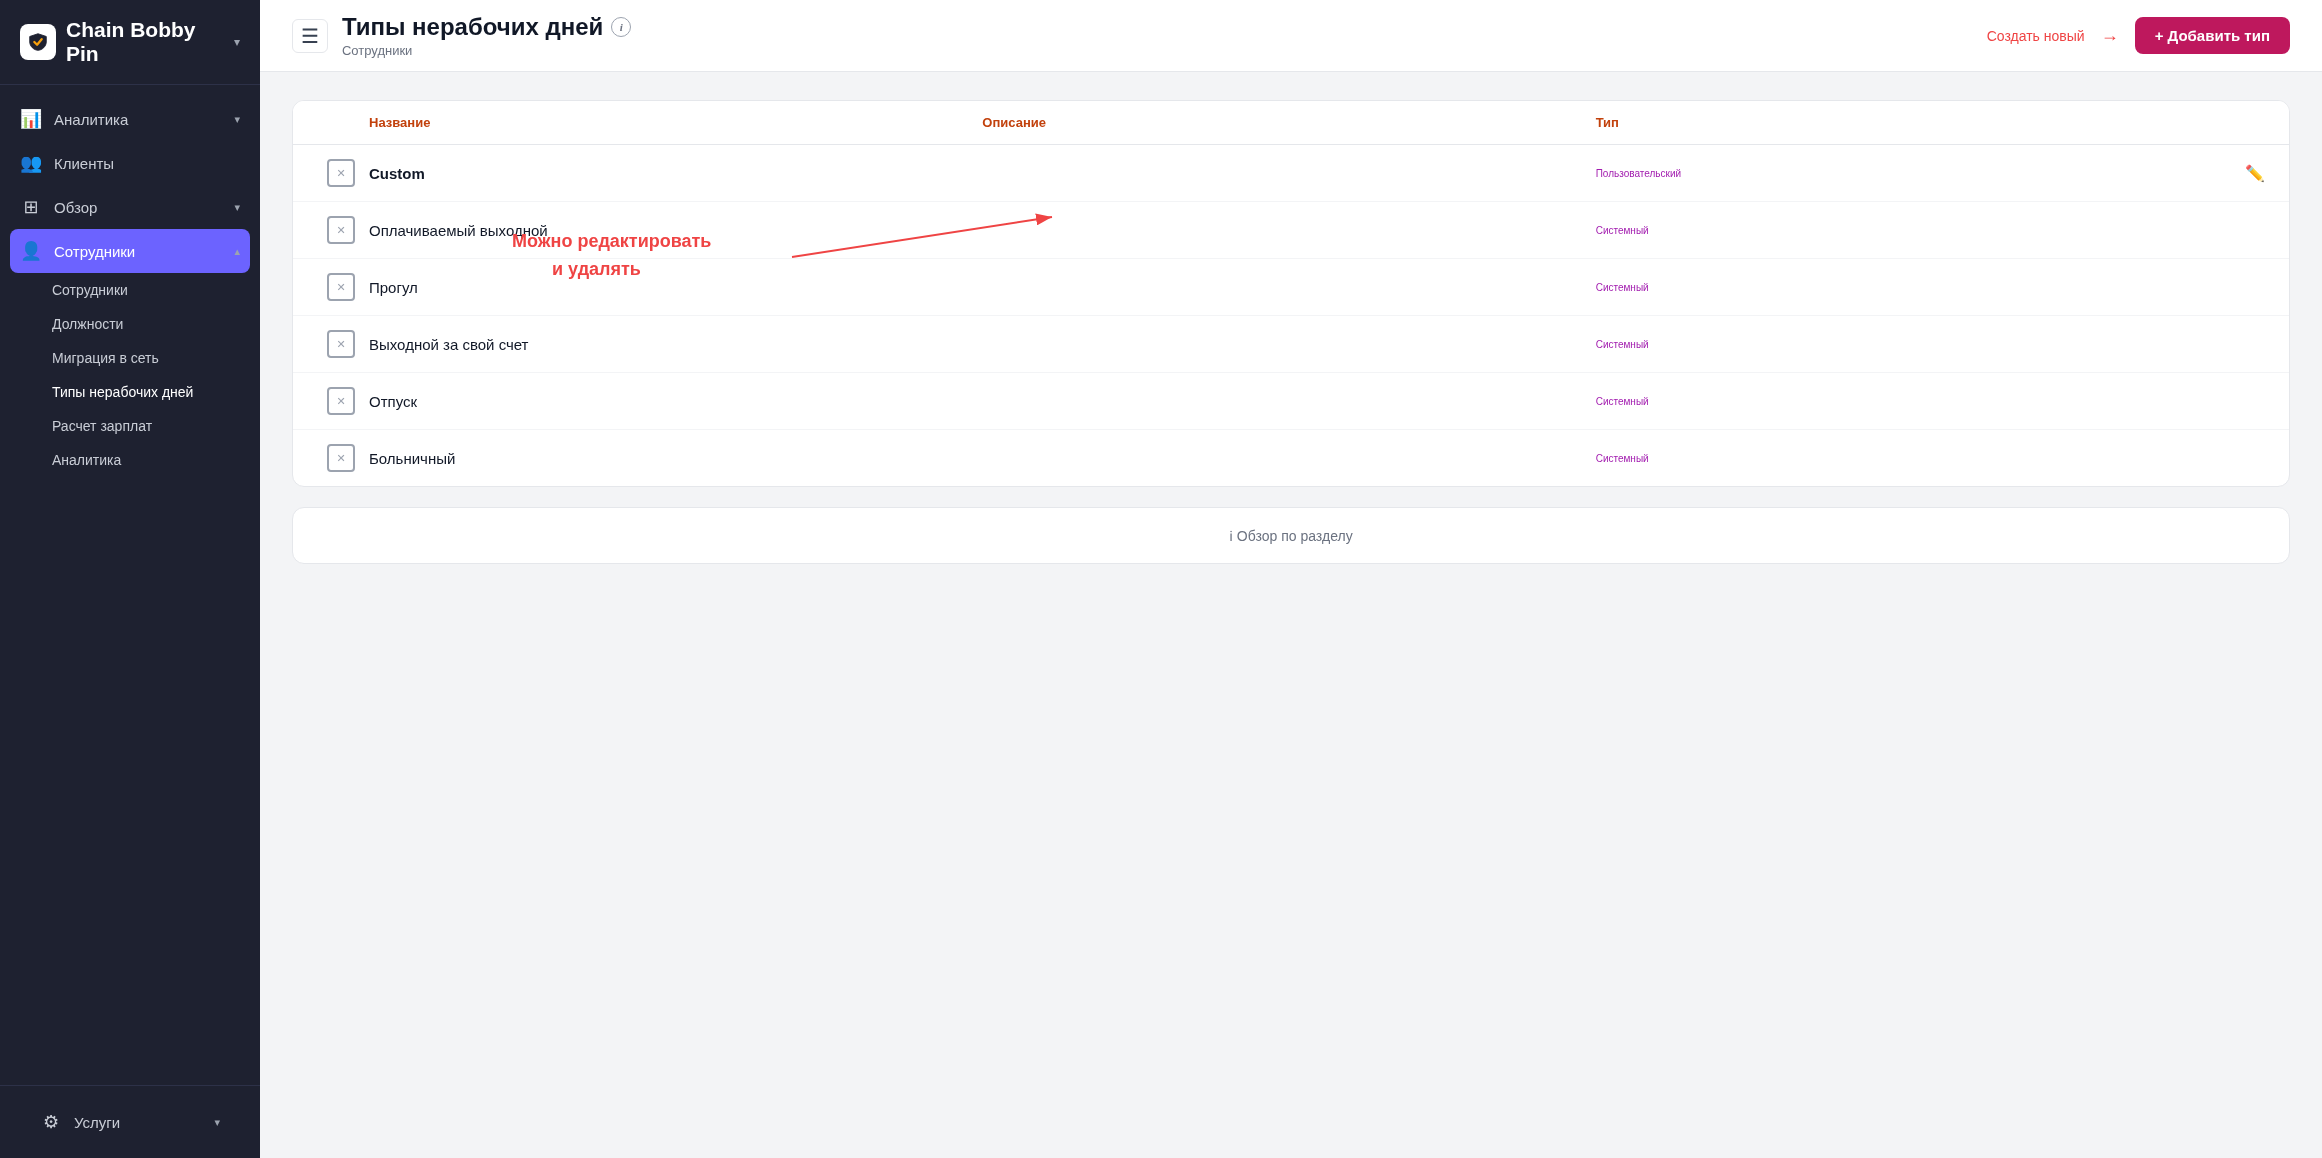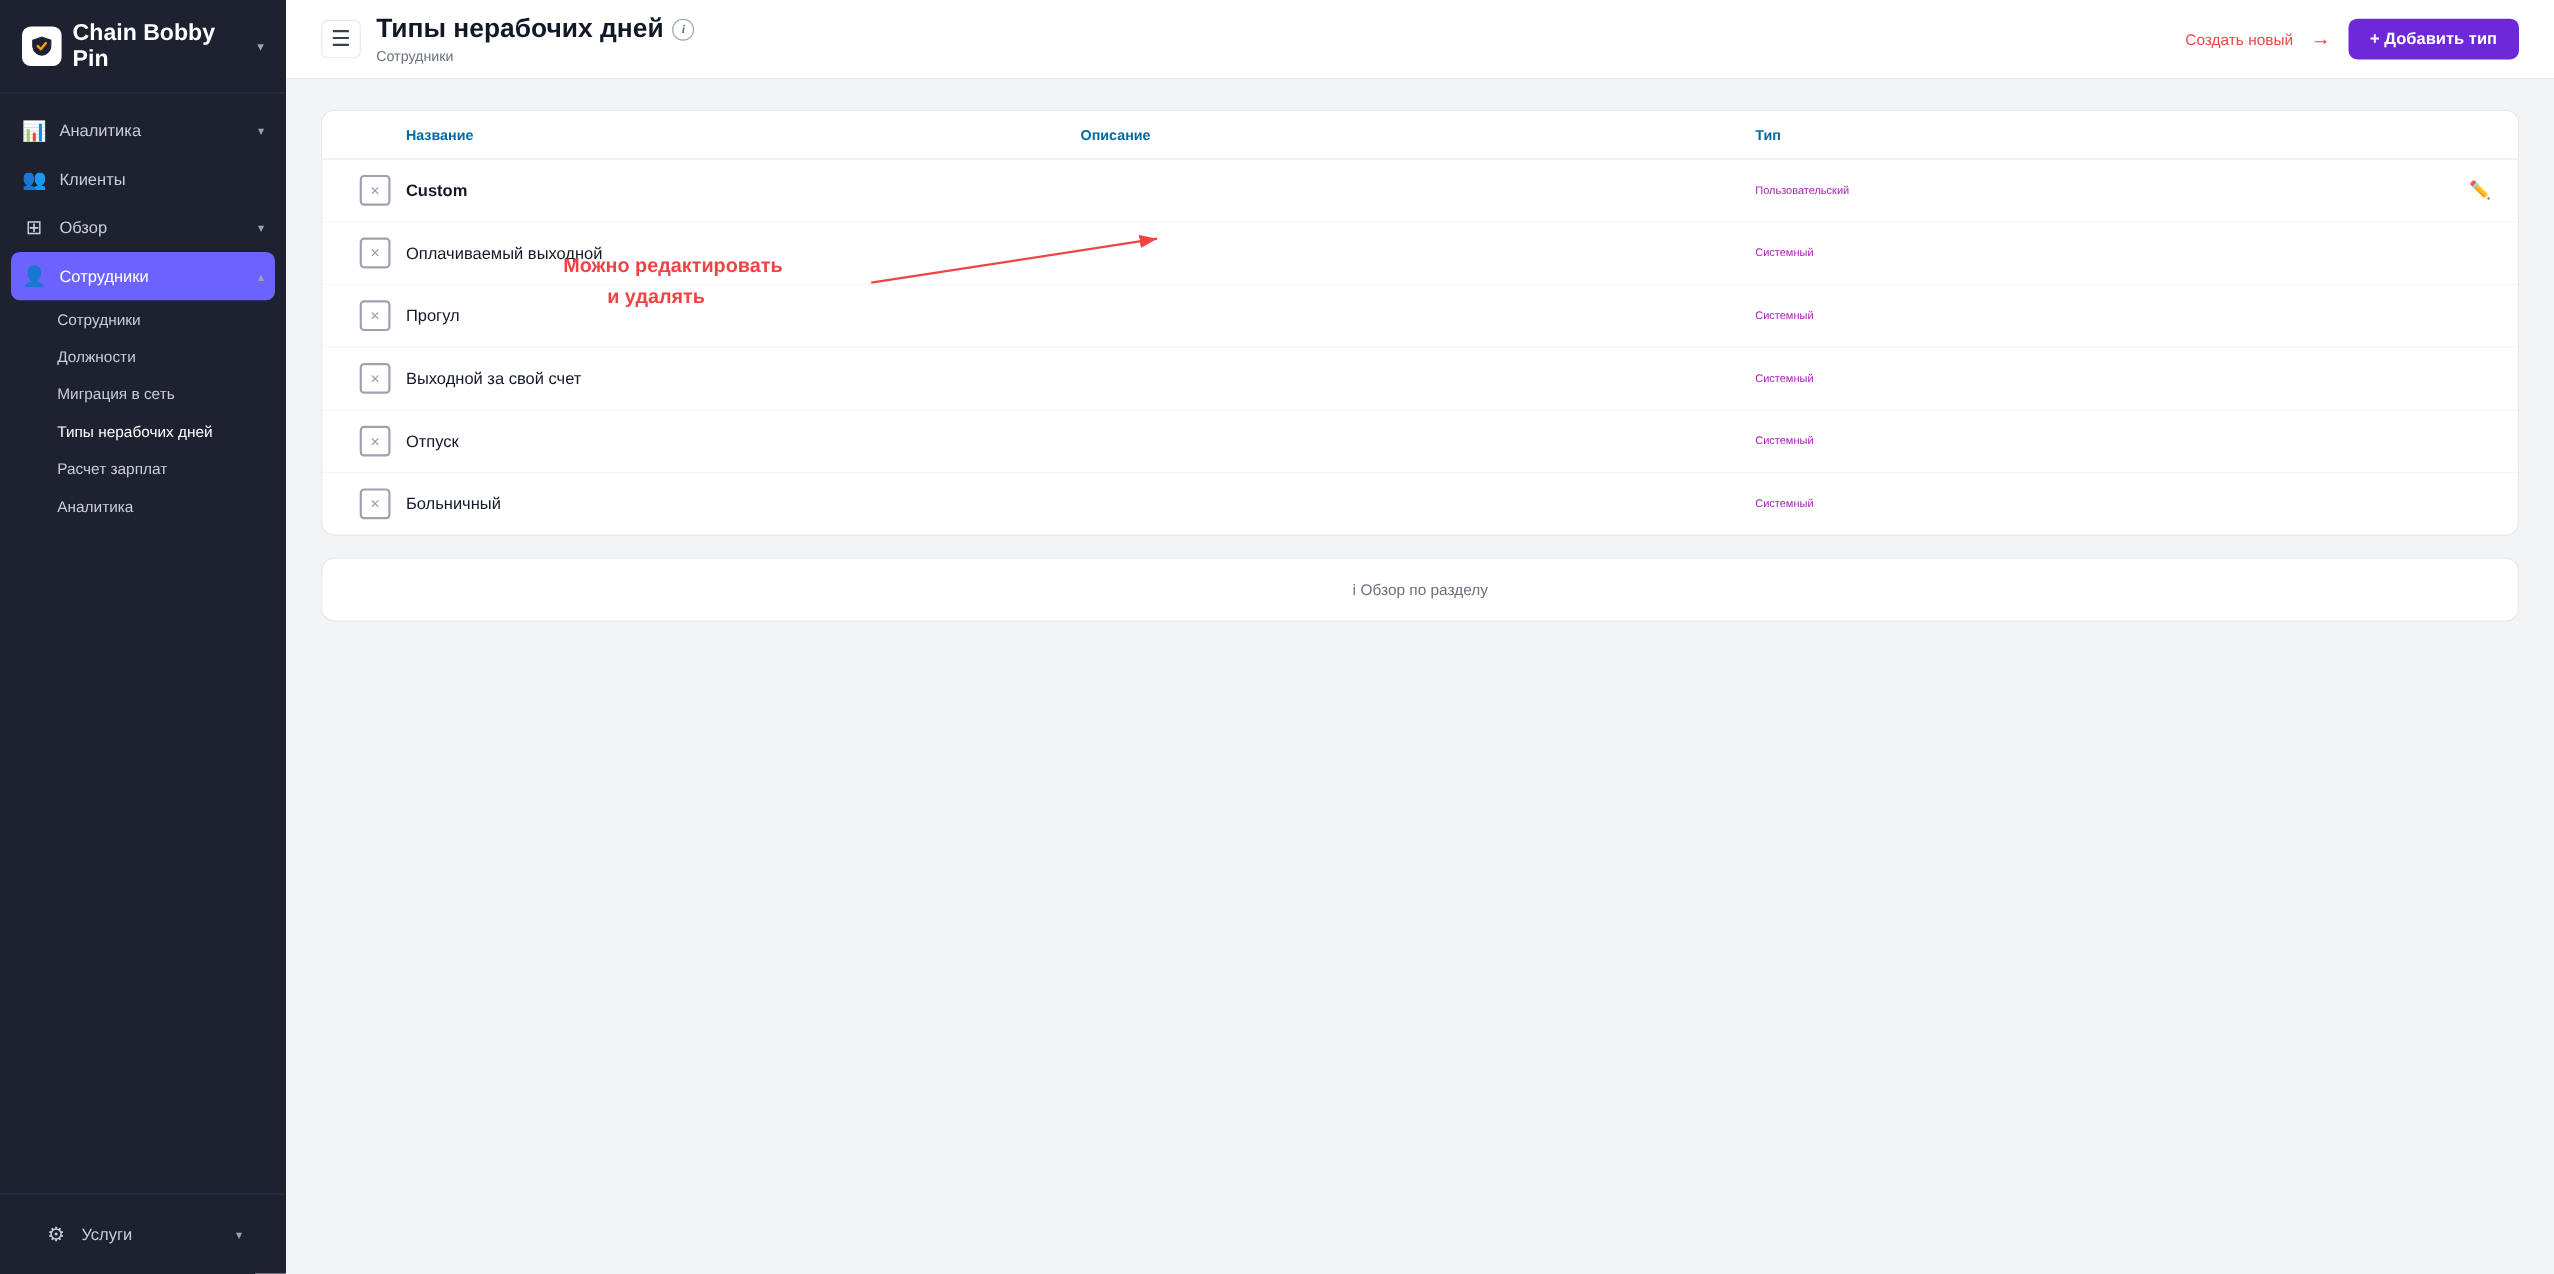--- a/index.html
+++ b/index.html
@@ -122,21 +122,21 @@
     .create-new-label {
       color: #ef4444;
       font-size: 14px;
       font-weight: 500;
     }
     .arrow-right {
       color: #ef4444;
       font-size: 18px;
     }
     .add-btn {
-      background: #6d28d9;
+      background: #be185d;
       color: #fff;
       border: none;
       border-radius: 8px;
       padding: 10px 20px;
       font-size: 15px;
       font-weight: 600;
       cursor: pointer;
       display: flex;
       align-items: center;
       gap: 6px;
@@ -162,21 +162,21 @@
     .table-header-row {
       display: grid;
       grid-template-columns: 56px 1fr 1fr 1fr 60px;
       padding: 14px 20px;
       border-bottom: 1px solid #e5e7eb;
       background: #fff;
     }
     .col-header {
       font-size: 13px;
       font-weight: 600;
-      color: #0369a1;
+      color: #c2410c;
       text-transform: none;
     }
     .table-row {
       display: grid;
       grid-template-columns: 56px 1fr 1fr 1fr 60px;
       padding: 14px 20px;
       border-bottom: 1px solid #f3f4f6;
       align-items: center;
     }
     .table-row:last-child { border-bottom: none; }

